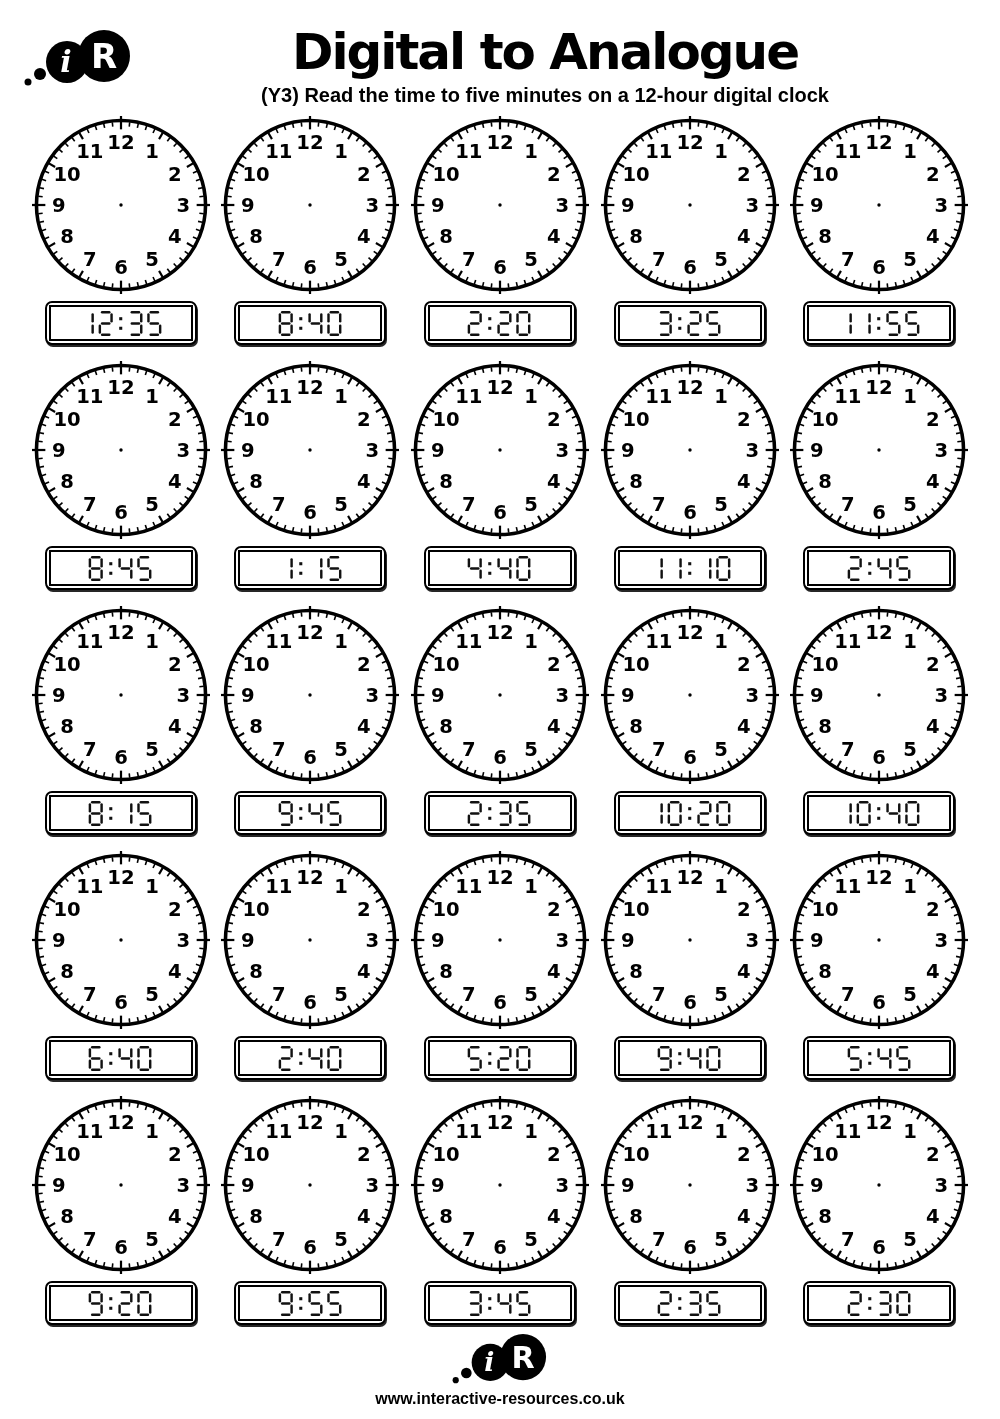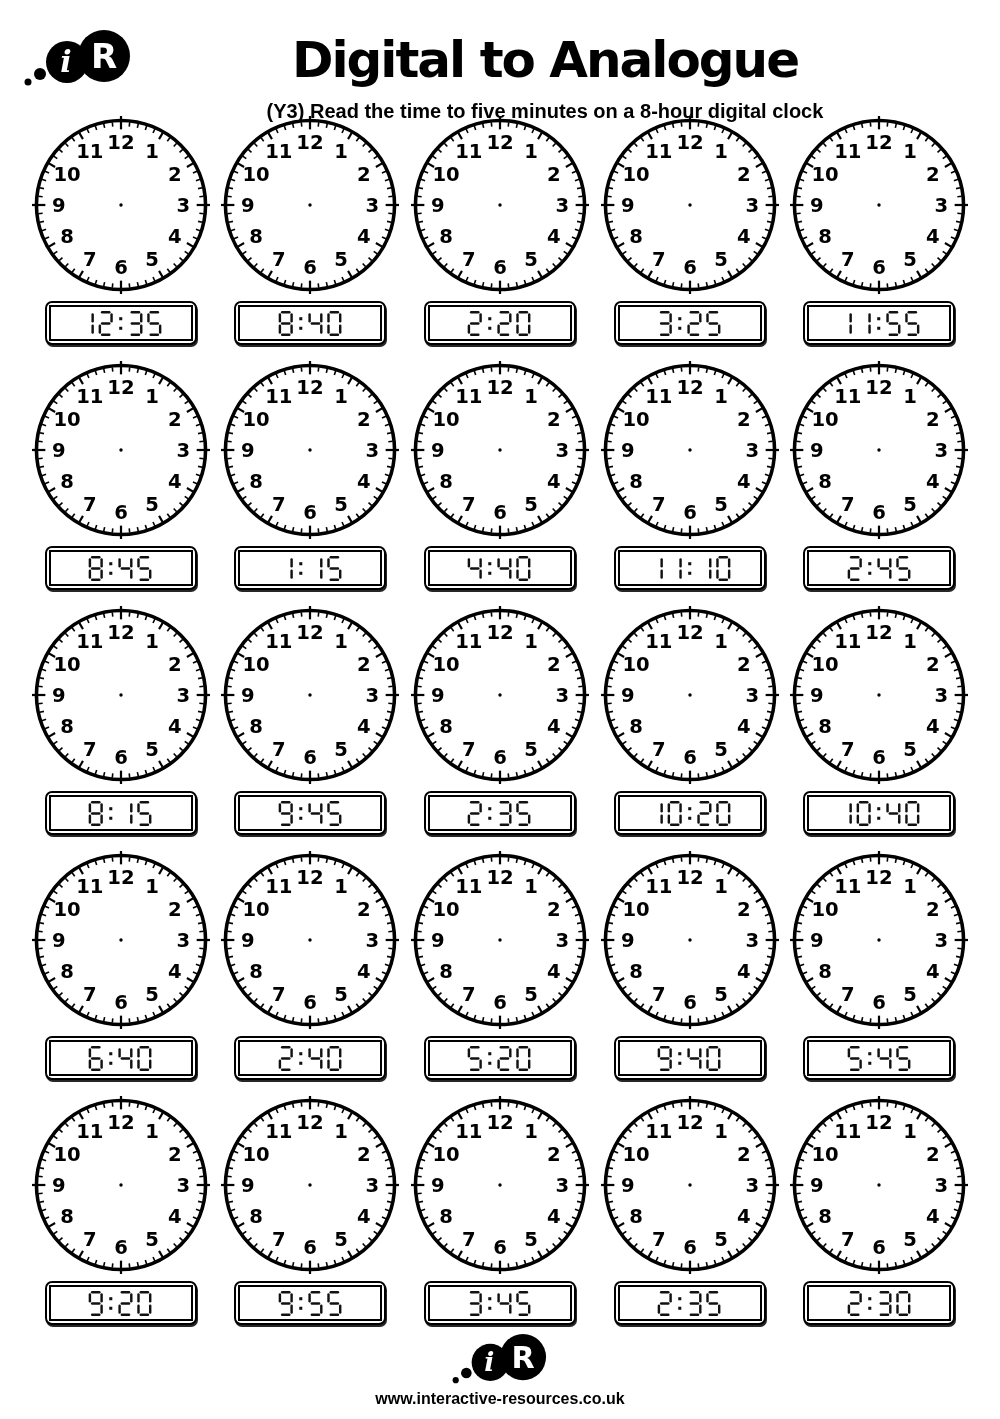--- a/index.html
+++ b/index.html
@@ -3,21 +3,21 @@
 <meta charset="utf-8">
 <style>
   html,body{margin:0;padding:0;background:#fff;}
   body{width:1000px;height:1419px;font-family:"DejaVu Sans",sans-serif;color:#000;overflow:hidden;}
   .page{position:relative;width:1000px;height:1419px;background:#fff;}
 
   
   header{position:relative;padding-top:20px;height:92px;}
   .logo-top{position:absolute;left:22px;top:22px;}
   .titles{padding-left:90px;text-align:center;}
-  h1.title{margin:12px;font-size:50px;line-height:56px;font-weight:bold;letter-spacing:-2px;font-family:"DejaVu Sans",sans-serif;}
+  h1.title{margin:4px;font-size:50px;line-height:56px;font-weight:bold;letter-spacing:-2px;font-family:"DejaVu Sans",sans-serif;}
   p.subtitle{margin:2px 0 0 0;font-size:20px;font-weight:bold;font-family:"Liberation Sans",sans-serif;}
 
   
   .grid{display:grid;grid-template-columns:repeat(5,1fr);padding:4px 26px 0 26px;row-gap:16px;justify-items:center;}
   .cell{display:flex;flex-direction:column;align-items:center;}
   .clock svg{width:178px;height:178px;display:block;}
 
   
   .lcd-outer{margin-top:7px;width:144px;background:#fff;border:2px solid #000;border-radius:7px;padding:2px;box-shadow:1px 2px 0 rgba(0,0,0,0.85);}
   .lcd-inner{border:2px solid #000;height:32px;display:flex;align-items:center;justify-content:center;background:#fff;}
@@ -38,21 +38,21 @@
     <svg class="logo-top" width="112" height="70" viewBox="0 0 112 70">
       <circle cx="6" cy="60" r="3.5" fill="#000"></circle>
       <circle cx="18" cy="52" r="6" fill="#000"></circle>
       <circle cx="45" cy="40" r="21" fill="#000"></circle>
       <circle cx="82" cy="34" r="26" fill="#000"></circle>
       <text x="44" y="50" text-anchor="middle" fill="#fff" font-size="30" font-weight="bold" font-style="italic" font-family="&quot;DejaVu Serif&quot;, serif">i</text>
       <text x="82" y="46" text-anchor="middle" fill="#fff" font-size="34" font-weight="bold" font-family="&quot;DejaVu Sans&quot;, sans-serif">R</text>
     </svg>
     <div class="titles">
       <h1 class="title">Digital to Analogue</h1>
-      <p class="subtitle">(Y3) Read the time to five minutes on a 8-hour digital clock</p>
+      <p class="subtitle">(Y3) Read the time to five minutes on a 12-hour digital clock</p>
     </div>
   </header>
 
   <main class="grid" id="grid">
       <div class="cell">
         <div class="clock">
           <svg viewBox="0 0 200 200">
             <circle cx="100" cy="100" r="95" fill="#fff" stroke="#000" stroke-width="4"></circle>
             <line x1="100.00" y1="15.00" x2="100.00" y2="0.00" stroke="#000" stroke-width="2.5"></line>
             <line x1="109.25" y1="11.98" x2="109.77" y2="7.01" stroke="#000" stroke-width="1.8"></line>

